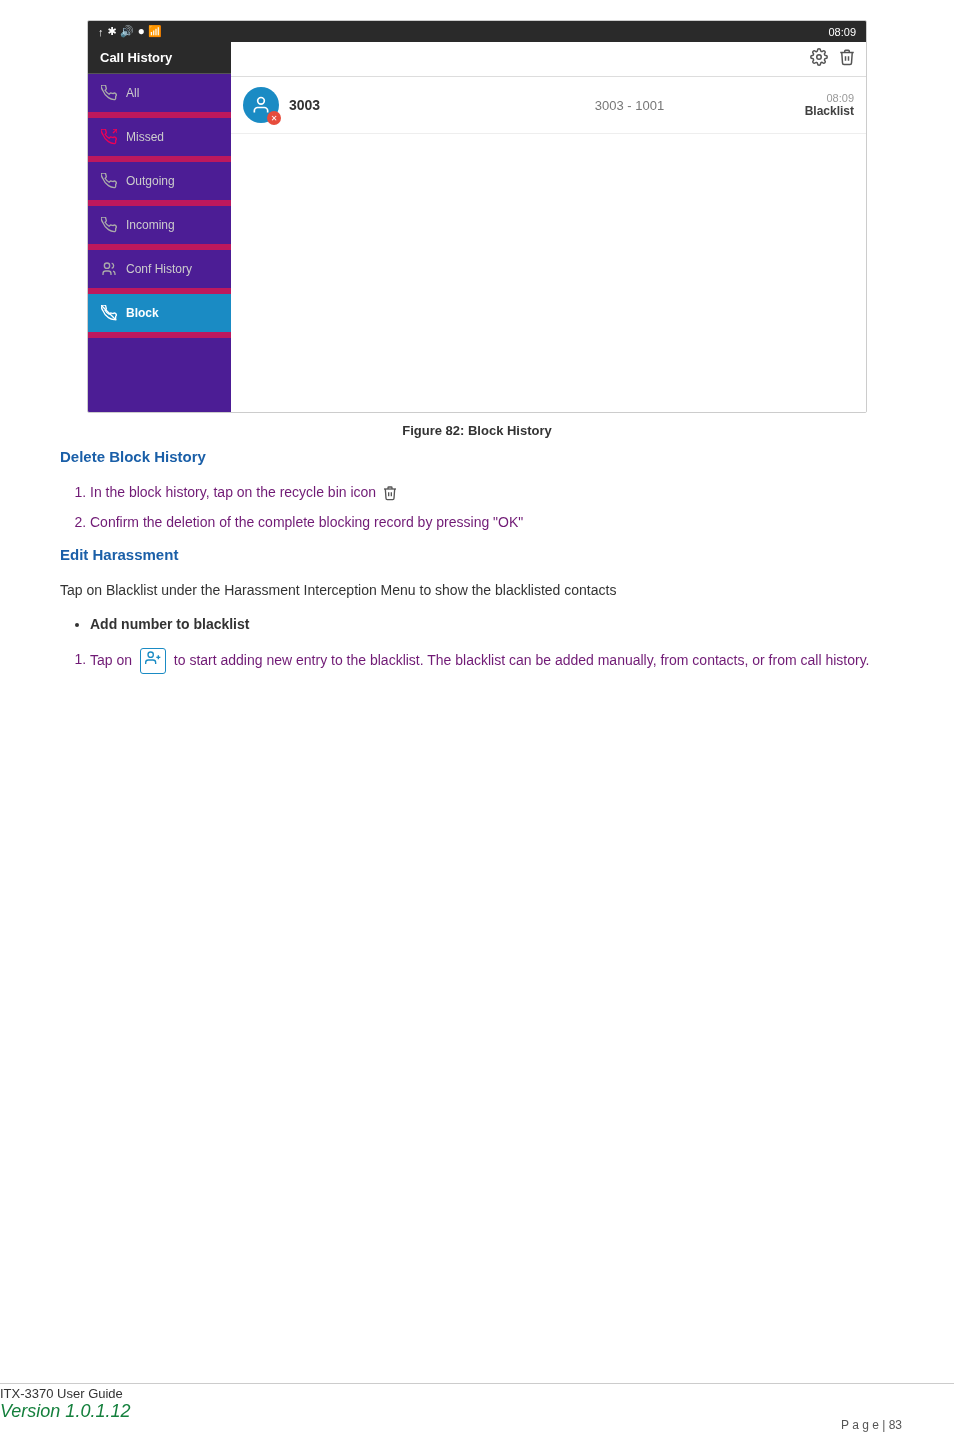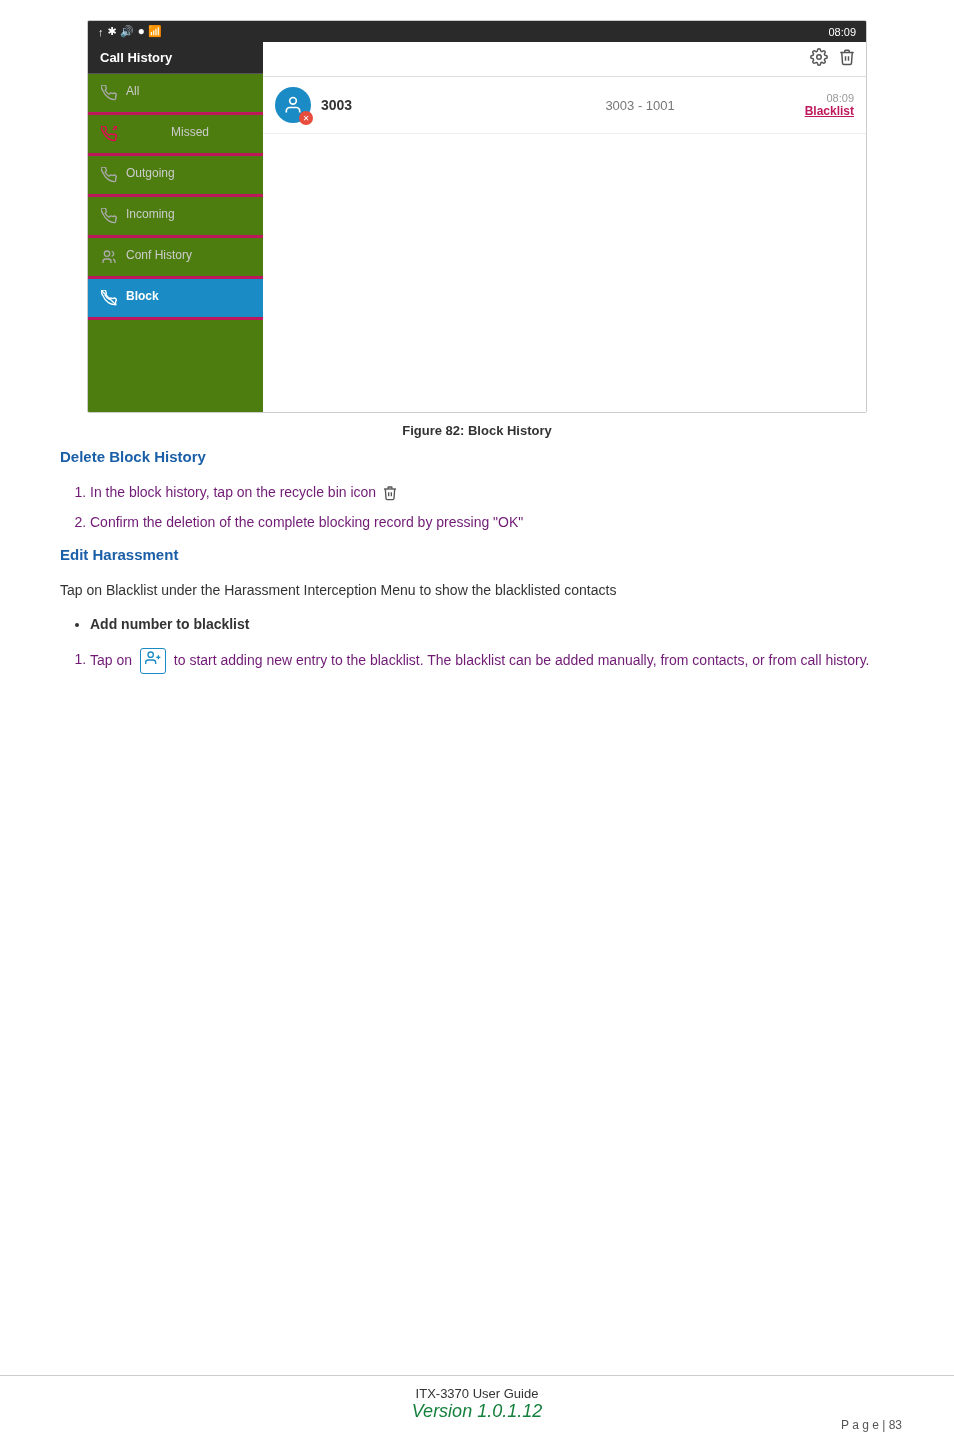--- a/index.html
+++ b/index.html
@@ -43,43 +43,44 @@
       align-items: center;
       padding: 4px 10px;
       font-size: 11px;
     }
 
     .status-bar-left { display: flex; align-items: center; gap: 4px; }
     .status-bar-right { display: flex; align-items: center; gap: 4px; font-size: 11px; }
 
     
     .sidebar {
-      width: 175px;
-      background: #4d7c0f;
+      width: 143px;
+      background: #4c1d95;
       display: flex;
       flex-direction: column;
       flex-shrink: 0;
     }
 
     .sidebar-header {
       background: #2a2a2a;
       color: #fff;
       padding: 8px 12px;
       font-size: 13px;
       font-weight: bold;
       border-bottom: 1px solid #555;
     }
 
     .sidebar-item {
       display: flex;
+      align-items: center;
       padding: 10px 12px;
       color: #ccc;
       font-size: 12px;
       gap: 8px;
-      border-bottom: 3px solid #be185d;
+      border-bottom: 6px solid #be185d;
     }
 
     .sidebar-item.active {
       background: #1a8bc4;
       color: #fff;
     }
 
     .sidebar-item .icon {
       width: 18px;
       height: 18px;
@@ -169,22 +170,21 @@
     }
 
     .contact-time {
       font-size: 11px;
       color: #999;
     }
 
     .blacklist-badge {
       font-size: 12px;
       font-weight: bold;
-      color: #be185d;
-      text-decoration: underline;
+      color: #404040;
     }
 
     
     .figure-caption {
       text-align: center;
       font-size: 13px;
       font-weight: bold;
       margin: 10px 0 4px 0;
       color: #333;
     }
@@ -241,23 +241,23 @@
       margin-bottom: 8px;
       line-height: 1.6;
     }
 
     
     .page-footer {
       position: absolute;
       bottom: 20px;
       left: 0;
       right: 0;
-      text-align: center;
+      text-align: left;
       border-top: 1px solid #ccc;
-      padding-top: 10px;
+      padding-top: 2px;
     }
 
     .footer-text {
       font-size: 13px;
       color: #333;
     }
 
     .footer-version {
       font-size: 18px;
       font-style: italic;
@@ -332,21 +332,21 @@
           </div>
 
           <div class="sidebar-item">
             <div class="icon">
               <svg class="call-icon-svg" viewBox="0 0 24 24" fill="none" stroke="#e05" stroke-width="2">
                 <path d="M22 16.92v3a2 2 0 01-2.18 2 19.79 19.79 0 01-8.63-3.07A19.5 19.5 0 013.07 8.8 19.79 19.79 0 01.12 2.18 2 2 0 012.11 0h3a2 2 0 012 1.72c.127.96.361 1.903.7 2.81a2 2 0 01-.45 2.11L6.09 7.91a16 16 0 006 6l1.27-1.27a2 2 0 012.11-.45c.907.339 1.85.573 2.81.7A2 2 0 0122 16.92z"></path>
                 <line x1="18" y1="6" x2="24" y2="0" stroke="#e05" stroke-width="2"></line>
                 <polyline points="18,0 24,0 24,6" stroke="#e05" stroke-width="2" fill="none"></polyline>
               </svg>
             </div>
-            <span style="color:#ccc;font-size:12px;margin-left:45px;">Missed</span>
+            <span style="color:#ccc;font-size:12px;">Missed</span>
           </div>
 
           <div class="sidebar-item">
             <div class="icon">
               <svg class="call-icon-svg" viewBox="0 0 24 24" fill="none" stroke="#aaa" stroke-width="2">
                 <path d="M22 16.92v3a2 2 0 01-2.18 2 19.79 19.79 0 01-8.63-3.07A19.5 19.5 0 013.07 8.8 19.79 19.79 0 01.12 2.18 2 2 0 012.11 0h3a2 2 0 012 1.72c.127.96.361 1.903.7 2.81a2 2 0 01-.45 2.11L6.09 7.91a16 16 0 006 6l1.27-1.27a2 2 0 012.11-.45c.907.339 1.85.573 2.81.7A2 2 0 0122 16.92z"></path>
               </svg>
             </div>
             <span style="color:#ccc;font-size:12px;">Outgoing</span>
           </div>

